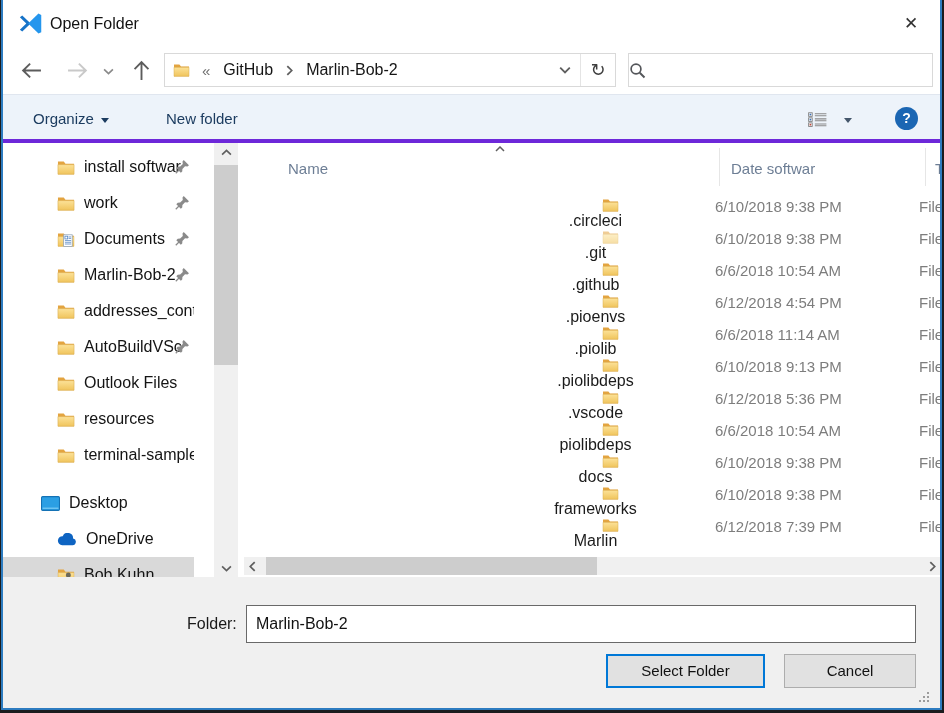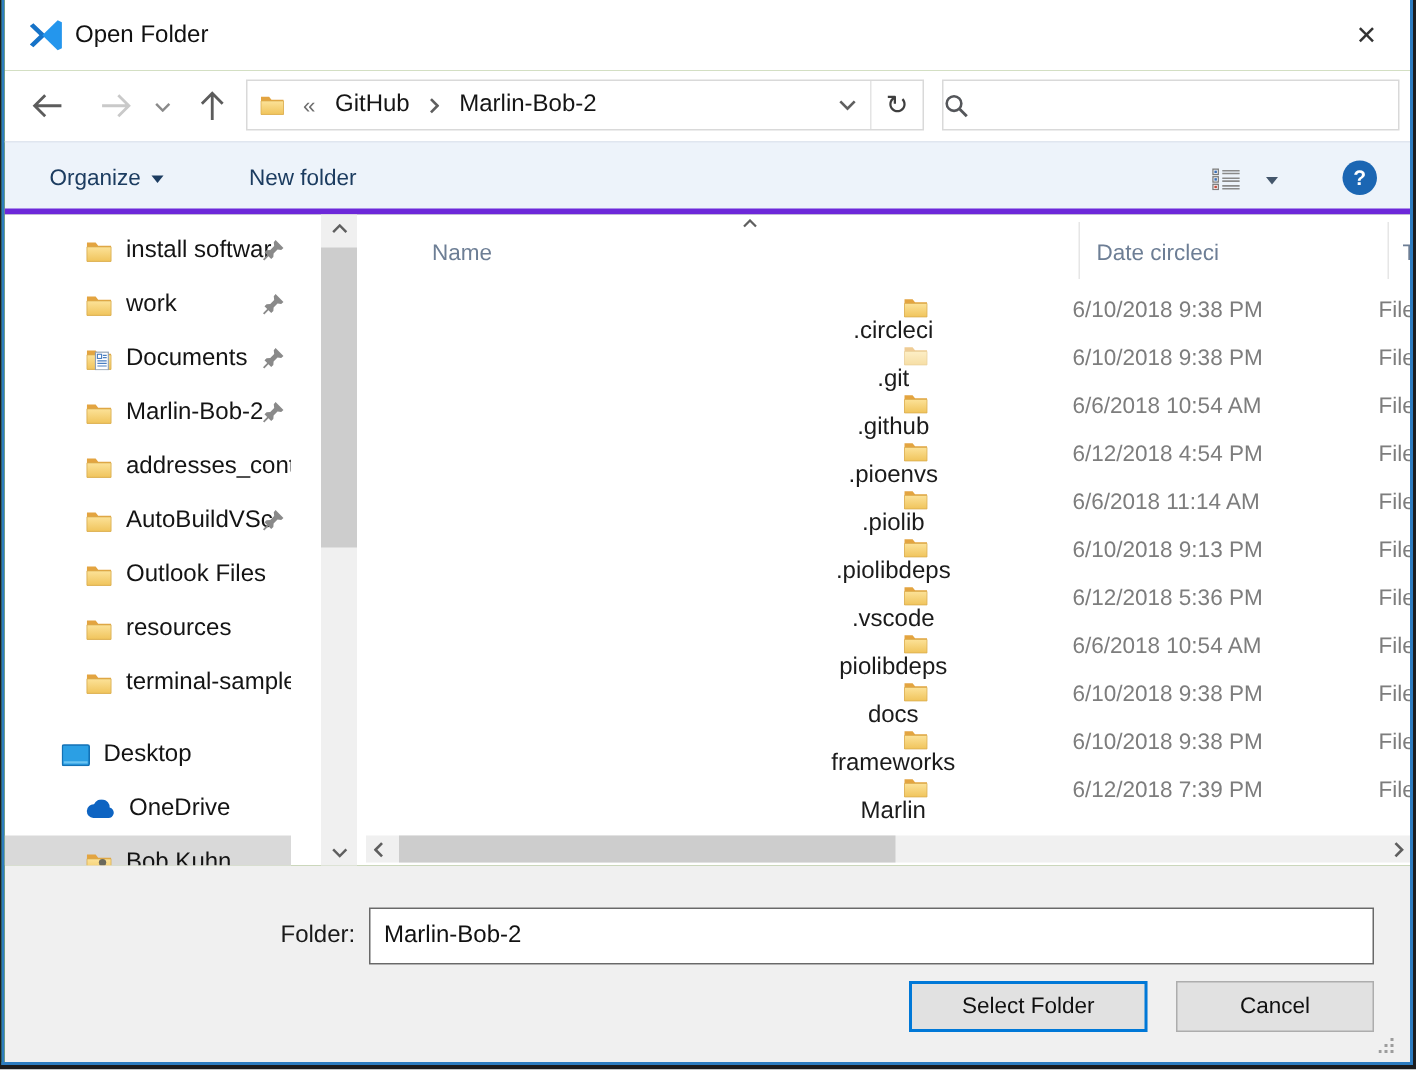--- a/index.html
+++ b/index.html
@@ -366,21 +366,21 @@
           </span>
     </div>
 
     <div class="filelist">
       <div class="fl-header">
         <svg class="sort-caret" width="12" height="6">
               <use href="#i-chev-up"></use>
             </svg>
         <span class="col-head ch-name">Name</span>
         <span class="col-sep sep-1"></span>
-        <span class="col-head ch-date">Date circleci</span>
+        <span class="col-head ch-date">Date softwar</span>
         <span class="col-sep sep-2"></span>
         <span class="col-head ch-type">Typ</span>
       </div>
 
       <div class="fl-rows">
         <div class="fl-row">
           <svg class="fl-ico" width="17" height="14">
                 <use href="#i-folder"></use>
               </svg>
           <span class="fl-name">.circleci</span>

